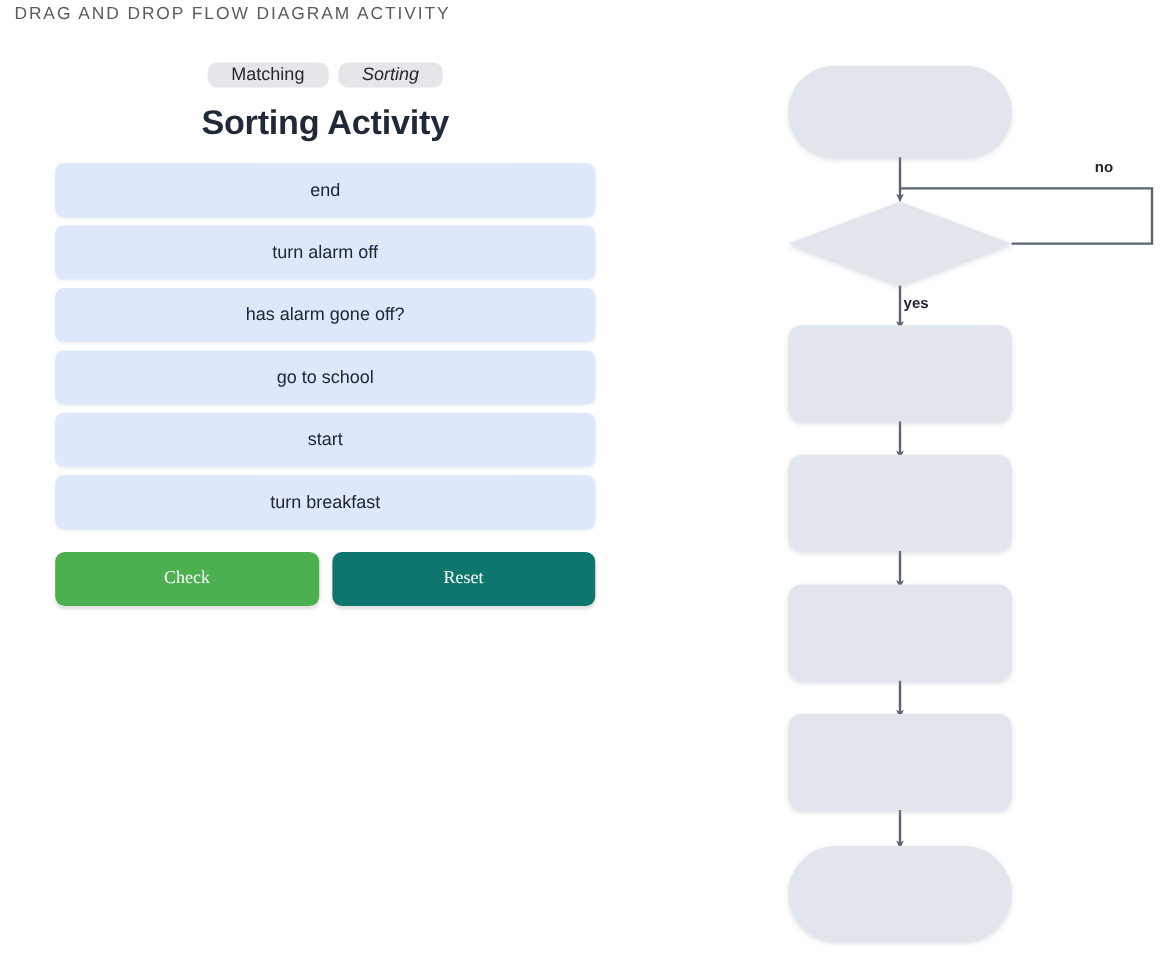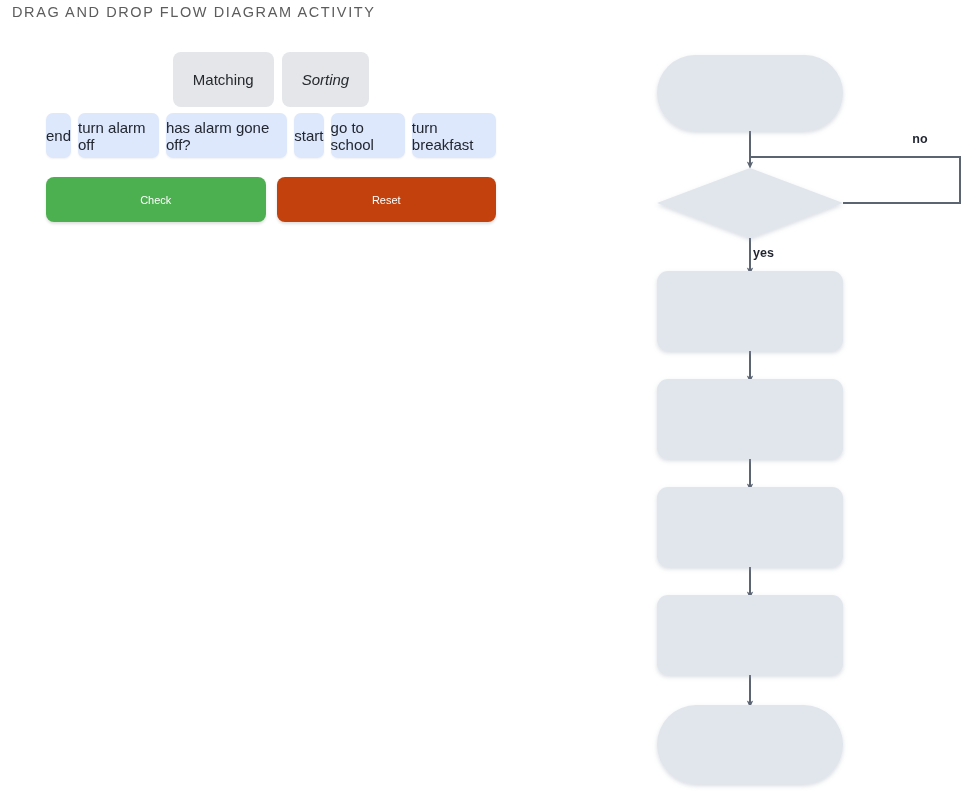--- a/index.html
+++ b/index.html
@@ -44,21 +44,21 @@
   .tab-bar {
     display: flex;
     gap: 8px;
     justify-content: center;
     margin: 0 0 6px 0;
   }
   .tab {
     background: #e4e6e9;
     border: none;
     border-radius: 8px;
-    padding: 19px 20px;
+    padding: 2px 20px;
     font-size: 15px;
     color: #26292e;
     font-family: "Liberation Sans", sans-serif;
     cursor: pointer;
     line-height: 1.15;
   }
   .tab.is-active {
     background: #e4e6e9;
     font-style: italic;
   }
@@ -67,21 +67,21 @@
     text-align: center;
     font-size: 28.5px;
     font-weight: bold;
     color: #1f2937;
     margin: 14px 0 16px 0;
     letter-spacing: -0.2px;
   }
 
   .drag-list {
     display: flex;
-    flex-direction: row;
+    flex-direction: column;
     gap: 7px;
     margin: 0;
     padding: 0;
     list-style: none;
   }
   .drag-item {
     background: #dde8fd;
     border-radius: 7px;
     height: 45px;
     display: flex;
@@ -98,27 +98,27 @@
     display: flex;
     gap: 11px;
     margin-top: 19px;
   }
   .action-btn {
     flex: 1 1 0;
     height: 45px;
     border: none;
     border-radius: 8px;
     color: #ffffff;
-    font-size: 11px;
-    font-family: Liberation Sans, sans-serif;
+    font-size: 15px;
+    font-family: Liberation Serif, serif;
     cursor: pointer;
     box-shadow: 0 2px 3px rgba(0,0,0,0.13);
   }
   .action-btn.check { background: #4caf50; }
-  .action-btn.reset { background: #c2410c; }
+  .action-btn.reset { background: #0f766e; }
 
   
   .flow-panel {
     position: absolute;
     left: 600px;
     top: 0;
     width: 368px;
     height: 800px;
     text-align: right;
   }
@@ -138,27 +138,28 @@
 
   <div class="page-header">Drag and drop flow diagram activity</div>
 
   <div class="left-panel">
 
     <div class="tab-bar">
       <button class="tab">Matching</button>
       <button class="tab is-active">Sorting</button>
     </div>
 
+    <div class="activity-title">Sorting Activity</div>
 
     <ul class="drag-list">
       <li class="drag-item">end</li>
       <li class="drag-item">turn alarm off</li>
       <li class="drag-item">has alarm gone off?</li>
+      <li class="drag-item">go to school</li>
       <li class="drag-item">start</li>
-      <li class="drag-item">go to school</li>
       <li class="drag-item">turn breakfast</li>
     </ul>
 
     <div class="action-row">
       <button class="action-btn check">Check</button>
       <button class="action-btn reset">Reset</button>
     </div>
 
   </div>
 

